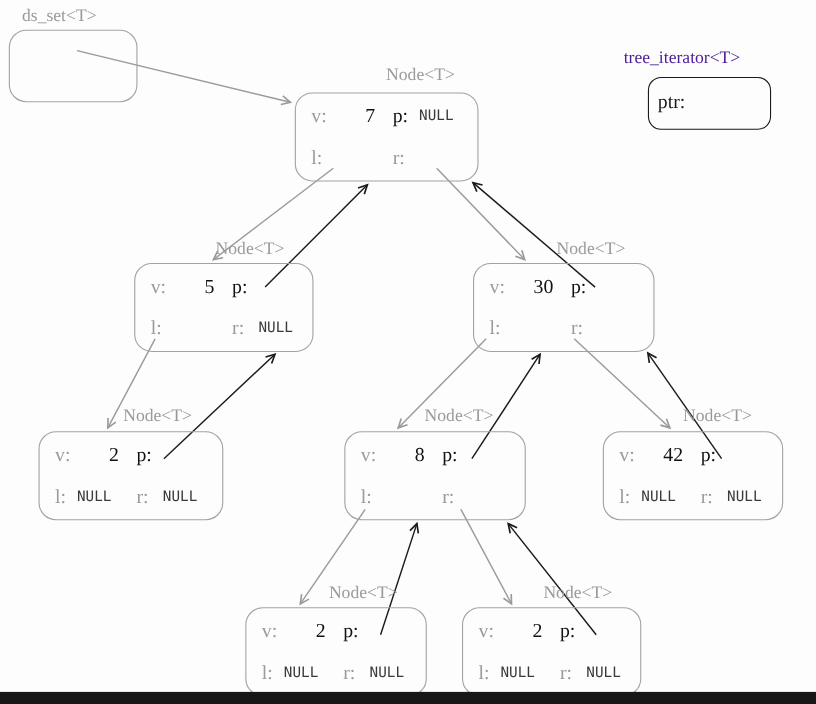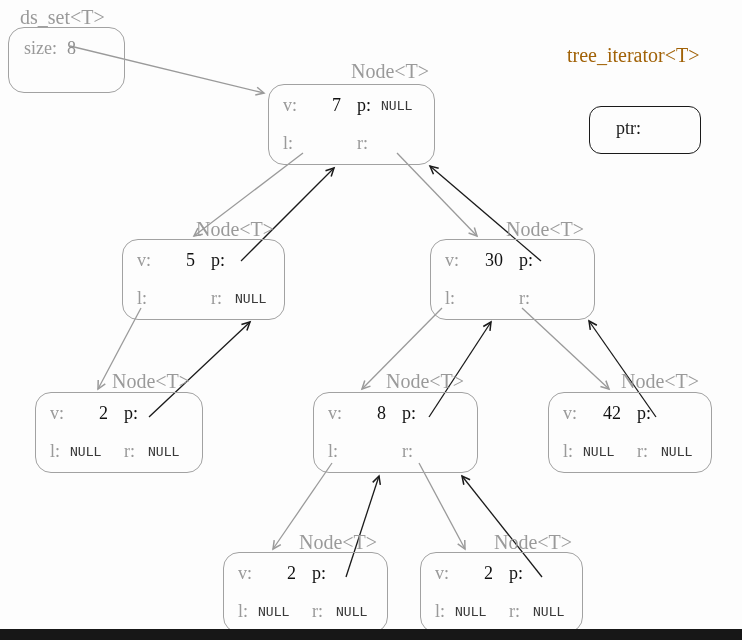--- a/index.html
+++ b/index.html
@@ -2,32 +2,32 @@
 <html><head>
 <meta charset="utf-8">
 <style>
   * { margin:0; padding:0; box-sizing:border-box; }
   html,body { background:#ffffff; }
   .canvas {
     position:relative; width:742px; height:640px; overflow:hidden;
     background:#fdfdfd;
     font-family:"Liberation Serif", serif;
   }
-  .struct-title { position:absolute; font-size:20px; color:#9a9a9a; white-space:nowrap; }
-  .struct-title.dark { color:#a16207; }
+  .struct-title { position:absolute; font-size:16px; color:#9a9a9a; white-space:nowrap; }
+  .struct-title.dark { color:#4c1d95; }
   .rbox {
     position:absolute; border:1.4px solid #a2a2a2; border-radius:16px;
     background:transparent;
   }
   .rbox.dark { border-color:#1a1a1a; border-radius:12px; }
   
   .dsbox { padding:8px 0 0 15px; font-size:18px; color:#9a9a9a; line-height:25px; }
   .dsbox .num { color:#8f8f8f; margin-left:10px; }
   
-  .itbox { padding:11px 0 0 26px; font-size:18px; color:#1a1a1a;margin-top:36px; }
+  .itbox { padding:11px 0 0 8px; font-size:18px; color:#1a1a1a; }
   
   .nodebox { display:flex; flex-direction:column; justify-content:space-evenly; }
   .nrow { display:flex; align-items:center; padding-left:14px; font-size:18px; height:34px; }
   .vlab { width:30px; color:#9a9a9a; }
   .vval { width:28px; text-align:right; color:#111; margin-right:16px; }
   .plab { width:24px; color:#111; }
   .pval { font-family:"DejaVu Sans Mono", monospace; font-size:13px; color:#3a3a3a; }
   .llab { width:20px; color:#9a9a9a; }
   .lval { width:54px; font-family:"DejaVu Sans Mono", monospace; font-size:13px; color:#3a3a3a; }
   .rlab { width:24px; color:#9a9a9a; }
@@ -66,21 +66,20 @@
     <line class="edge-black" x1="541" y1="261" x2="430" y2="166" marker-end="url(#mb)"></line>
     <line class="edge-black" x1="149" y1="417" x2="250" y2="322" marker-end="url(#mb)"></line>
     <line class="edge-black" x1="429" y1="417" x2="491" y2="322" marker-end="url(#mb)"></line>
     <line class="edge-black" x1="656" y1="417" x2="589" y2="321" marker-end="url(#mb)"></line>
     <line class="edge-black" x1="346" y1="577" x2="379" y2="476" marker-end="url(#mb)"></line>
     <line class="edge-black" x1="542" y1="577" x2="462" y2="476" marker-end="url(#mb)"></line>
   </svg>
 
   <div class="struct-title" style="left:20px;top:6px">ds_set&lt;T&gt;</div>
   <div class="rbox dsbox" style="left:8px;top:27px;width:117px;height:66px">
-    <div><span>size:</span><span class="num">8</span></div>
   </div>
 
   <div class="struct-title dark" style="left:567px;top:44px">tree_iterator&lt;T&gt;</div>
   <div class="rbox dark itbox" style="left:589px;top:70px;width:112px;height:48px">
     <span>ptr:</span>
     <span></span>
   </div>
 
   <div class="struct-title" style="left:351px;top:60px">Node&lt;T&gt;</div>
   <div class="rbox nodebox" style="left:268px;top:84px;width:167px;height:81px">

